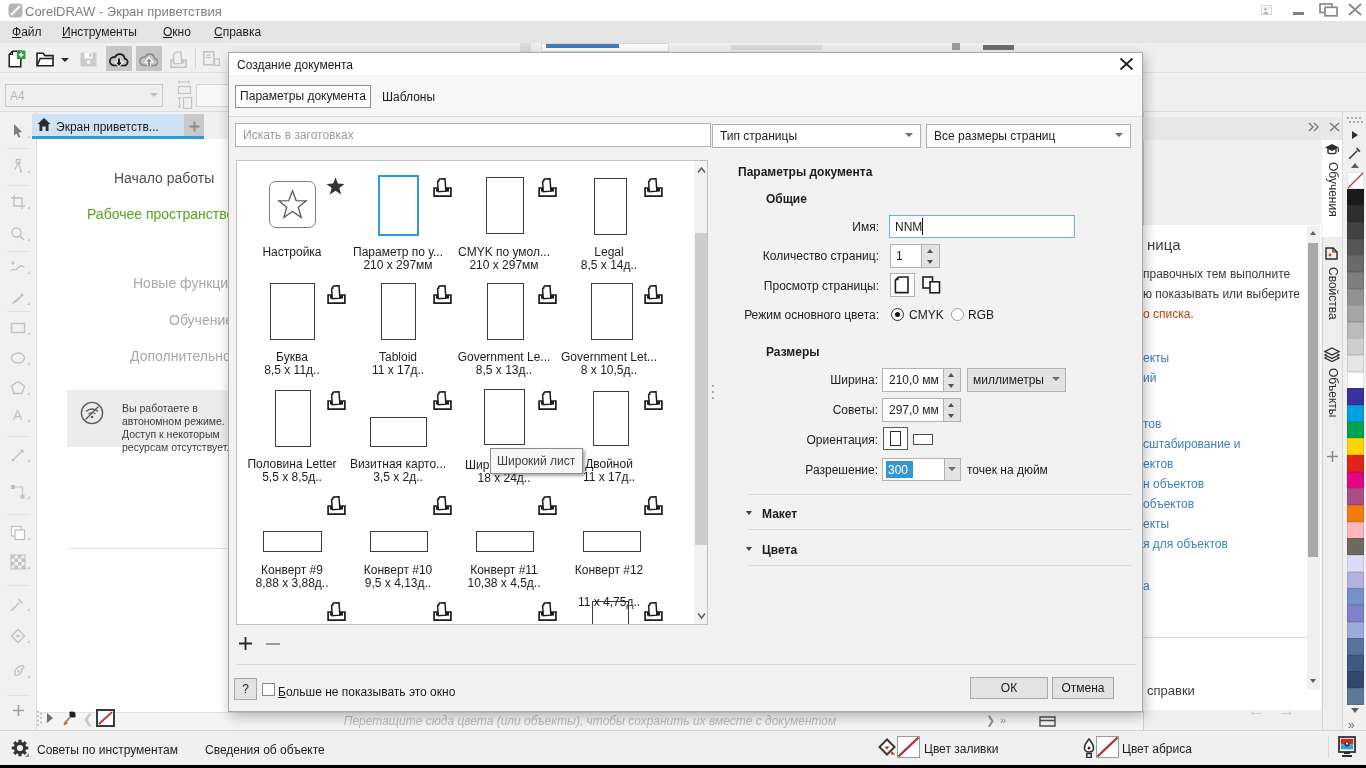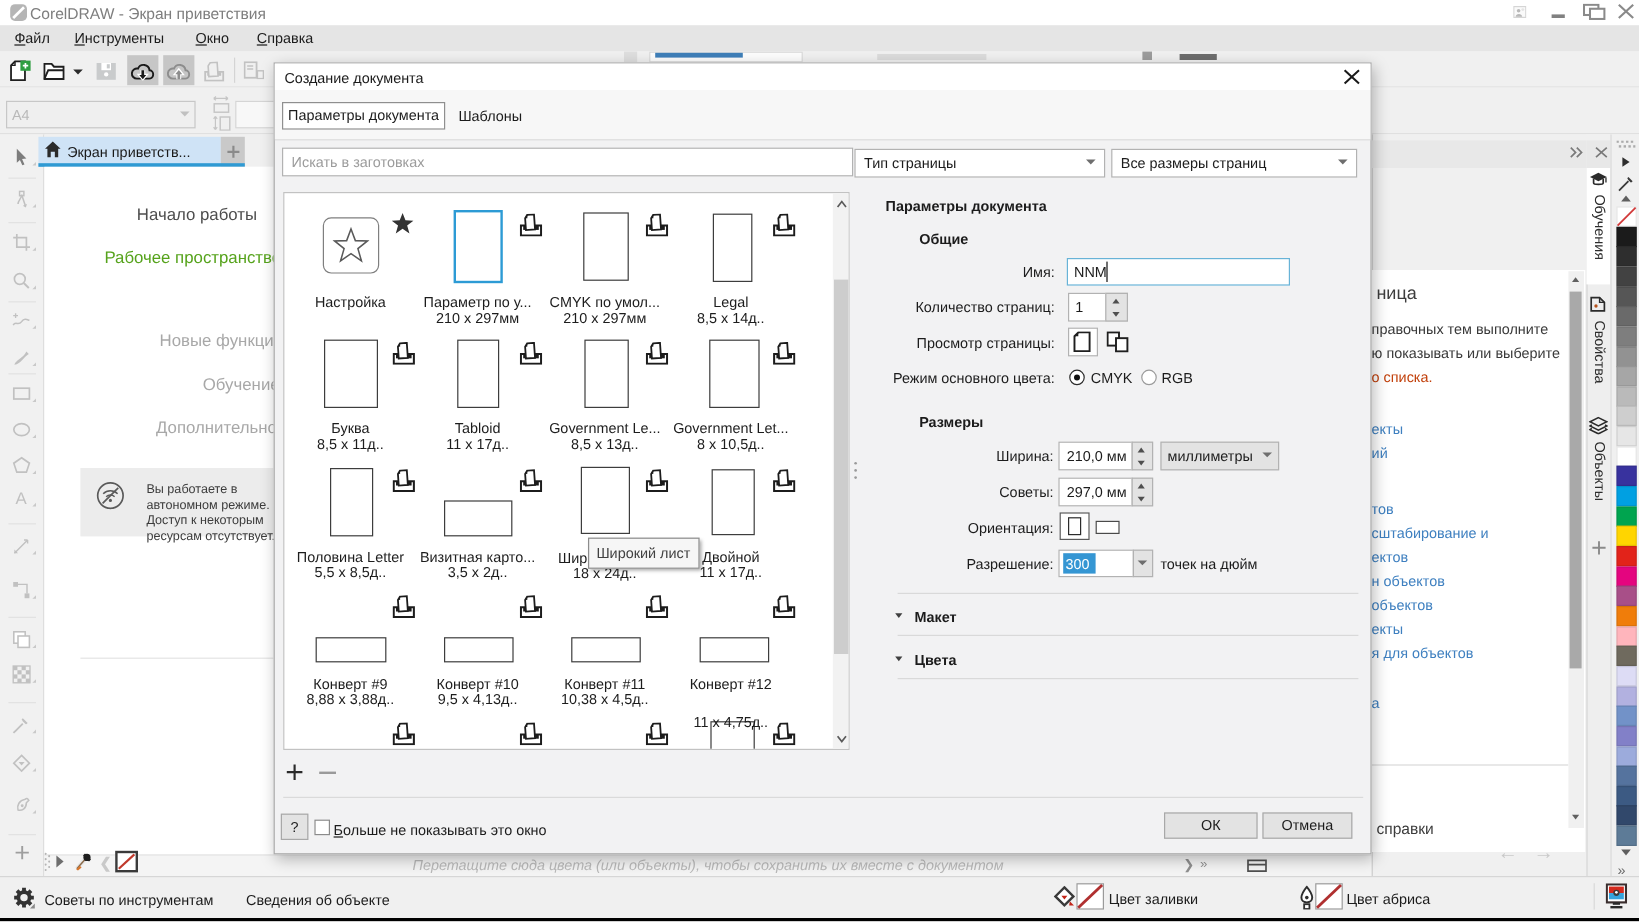--- a/index.html
+++ b/index.html
@@ -624,21 +624,21 @@
 <div class="ab" style="left:748px;top:529px;width:384px;height:1px;background:#d9d9d9"></div>
 <div class="ab card" style="left:746px;top:547px;border-top-color:#3f3f3f"></div>
 <div class="ab bold" style="left:762px;top:543px">Цвета</div>
 <div class="ab" style="left:748px;top:565px;width:384px;height:1px;background:#d9d9d9"></div>
 
 <div class="ab" style="left:236px;top:664px;width:900px;height:1px;background:#dadada"></div>
 <div class="btnface ab" style="left:234px;top:678px;width:23px;height:22px;line-height:20px">?</div>
 <div class="ab" style="left:262px;top:683px;width:13px;height:13px;background:#fff;border:1px solid #8b8b8b"></div>
 <div class="ab" style="left:278px;top:685px"><u>Б</u>ольше не показывать это окно</div>
 <div class="btnface ab" style="left:970px;top:677px;width:78px;height:22px;line-height:20px">ОК</div>
-<div class="btnface ab" style="left:1052px;top:677px;width:75px;height:22px;line-height:20px">Отмена</div>
+<div class="btnface ab" style="left:1052px;top:677px;width:62px;height:22px;line-height:20px">Отмена</div>
 
 <div class="ab" style="left:490px;top:448px;width:93px;height:26px;background:#f6f6f6;border:1px solid #8c8c8c;box-shadow:2px 2px 3px rgba(0,0,0,0.35)"></div>
 <div class="ab" style="left:497px;top:454px;color:#414141">Широкий лист</div>
 
 <div class="ab" style="left:0;top:730px;width:1366px;height:38px;background:#f0f0f0;border-top:1px solid #d6d6d6"></div>
 <svg class="ab" style="left:11px;top:739px" width="20" height="20">
       <g fill="#333">
         <circle cx="9" cy="9" r="6.2"></circle>
         <g stroke="#333" stroke-width="3.2">
           <path d="M9 0.8 V4 M9 14 V17.2 M0.8 9 H4 M14 9 H17.2 M3.2 3.2 L5.4 5.4 M12.6 12.6 L14.8 14.8 M14.8 3.2 L12.6 5.4 M5.4 12.6 L3.2 14.8"></path>

